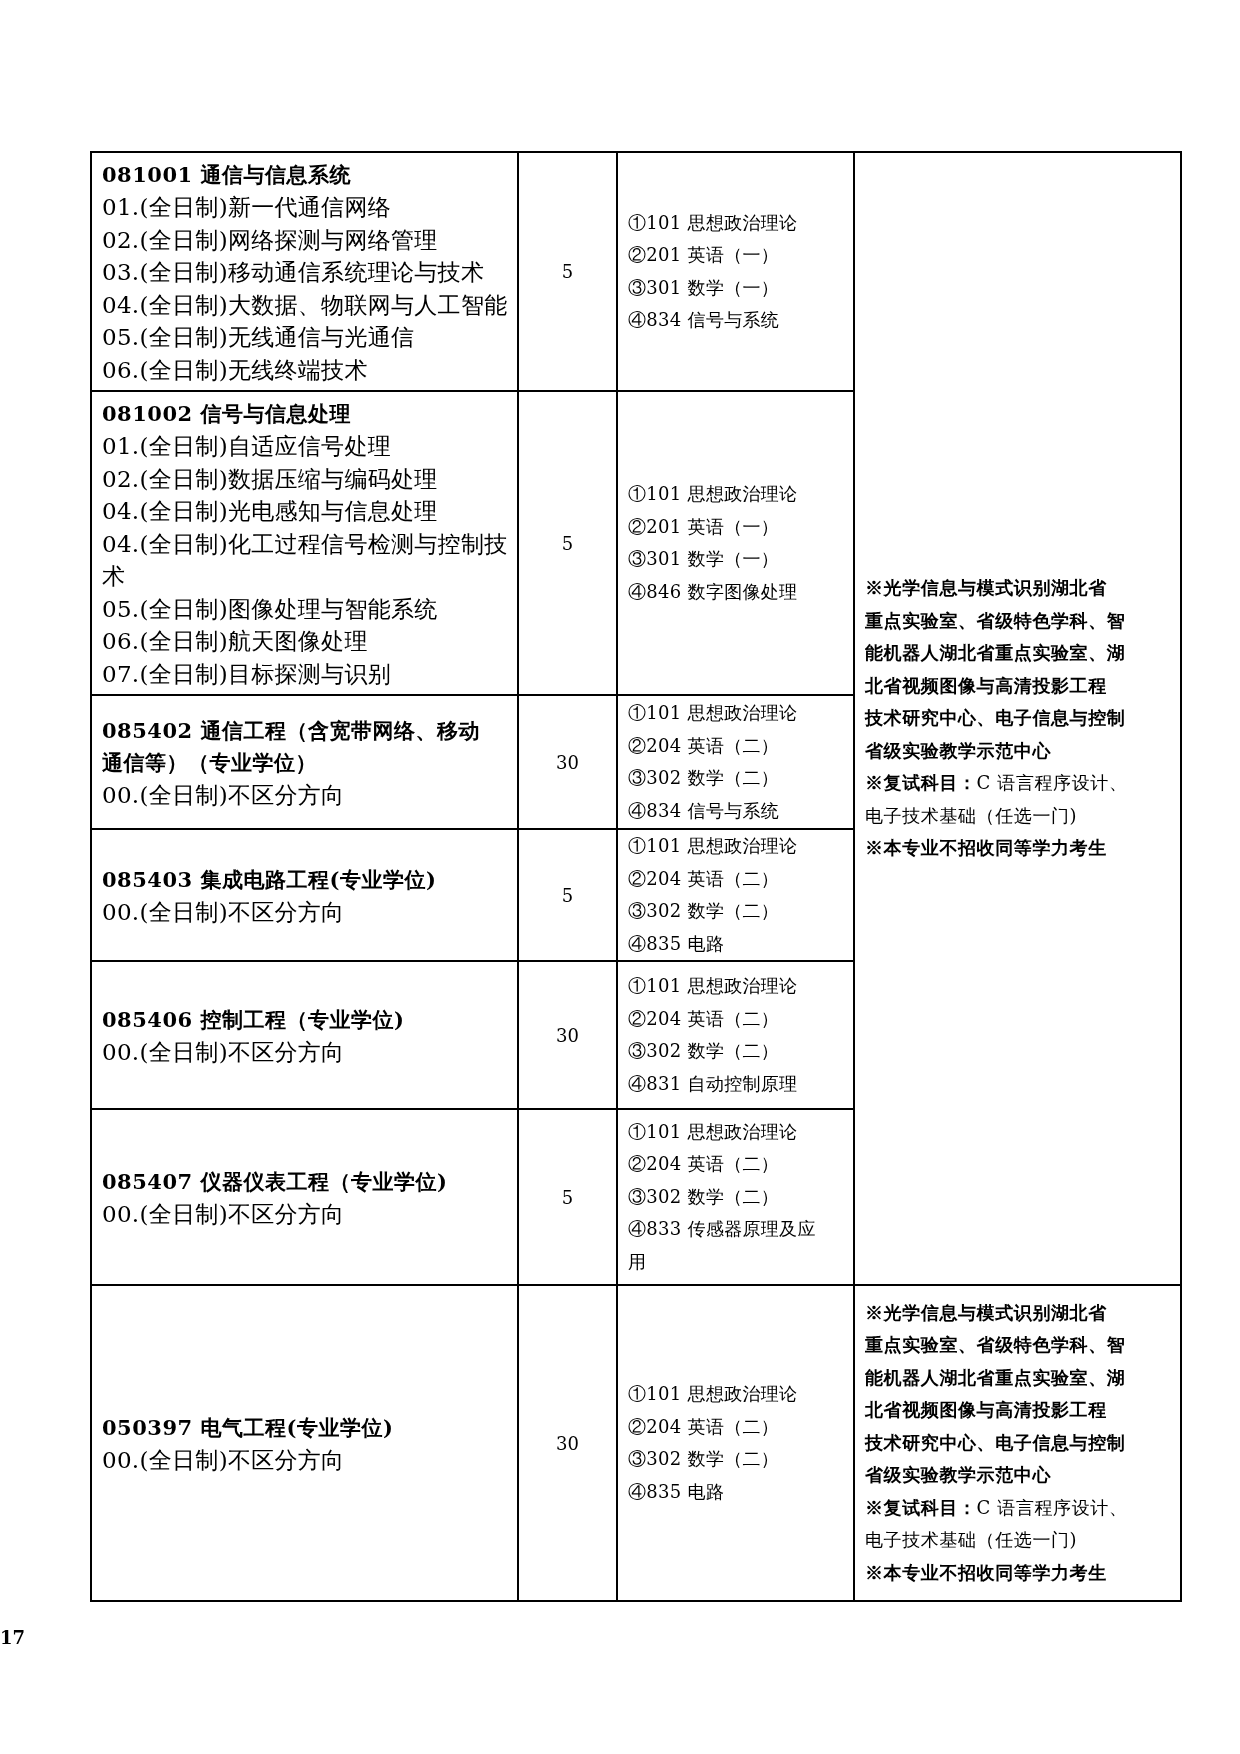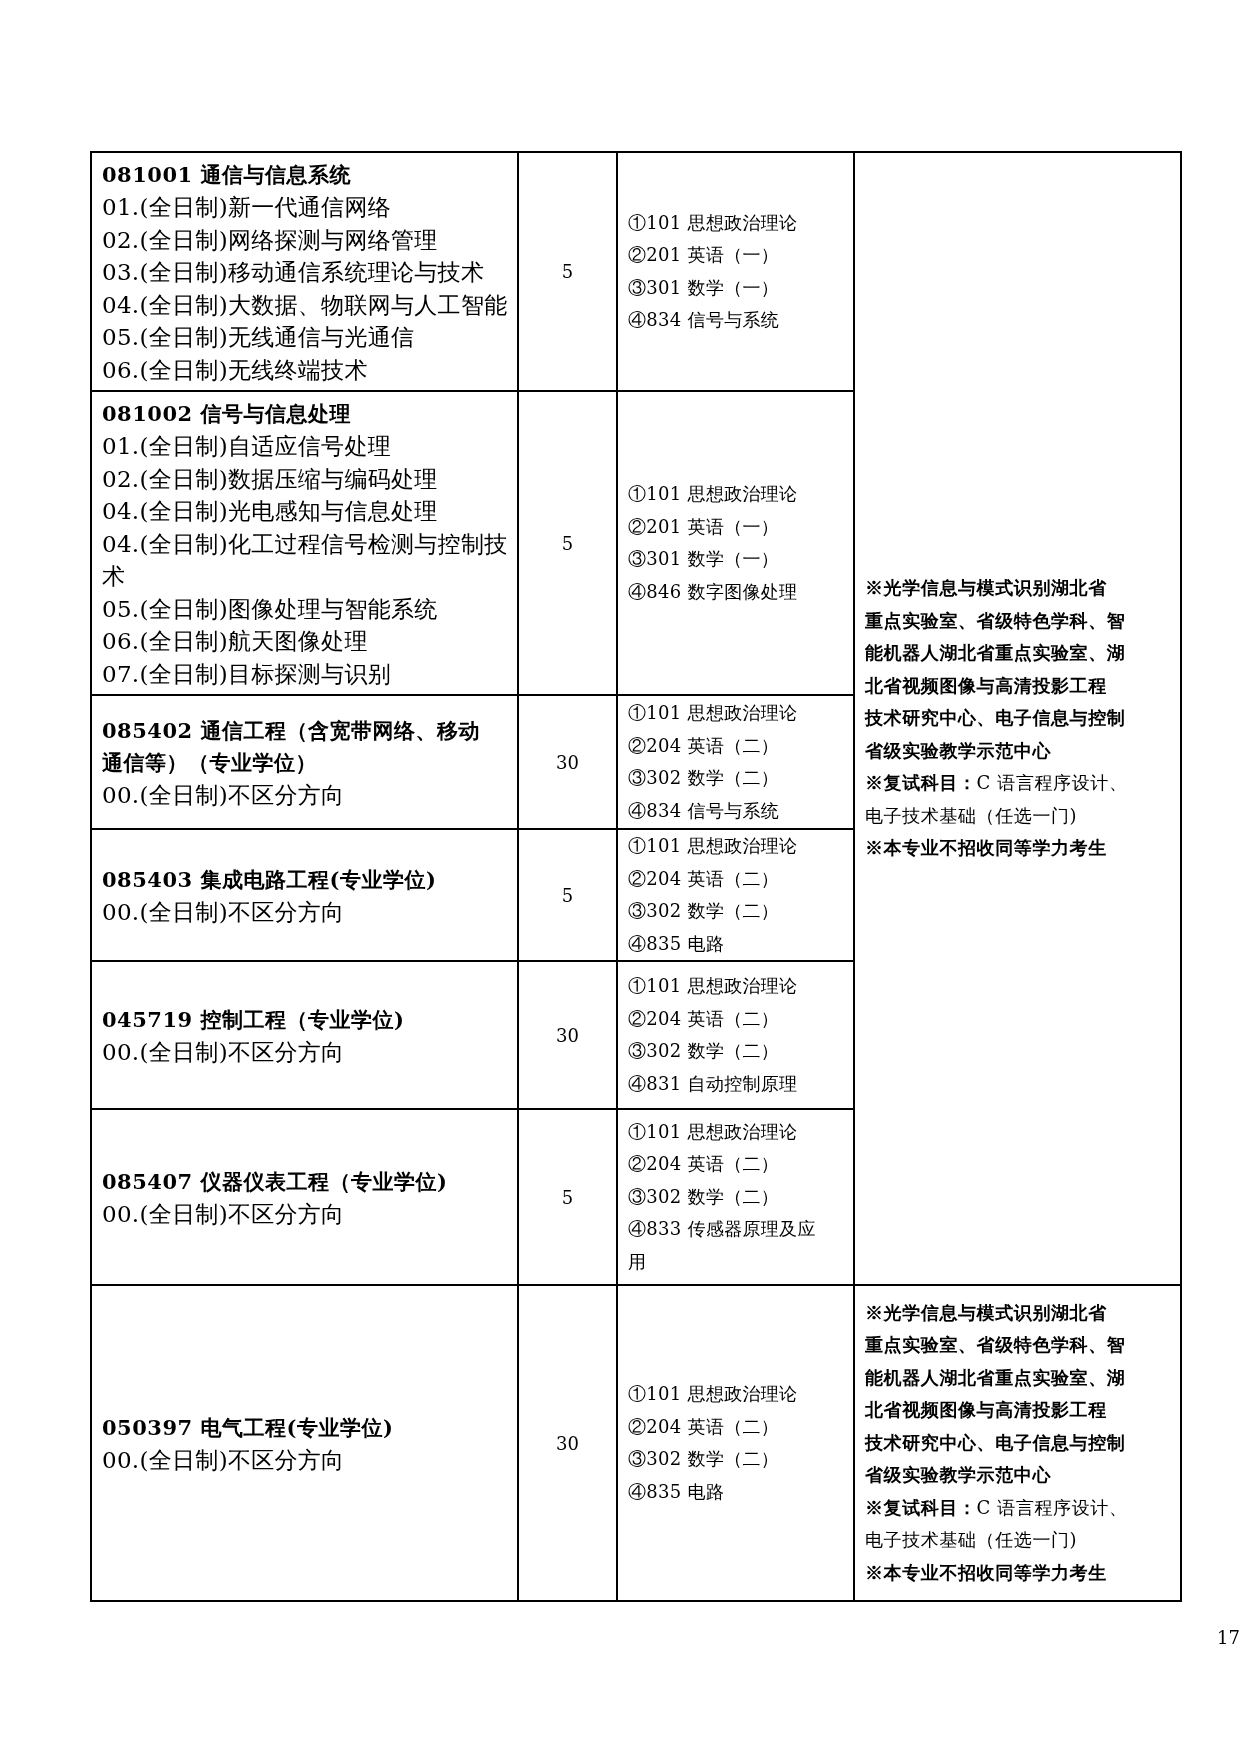--- a/index.html
+++ b/index.html
@@ -25,22 +25,22 @@
     .direction {
       font-size: 23px; line-height: 32.5px; letter-spacing: 0.3px;
     }
     .count-cell { text-align: center; font-size: 18px; }
     .exam-cell { padding: 0 6px 0 10px !important; }
     .exam-item { font-size: 18px; line-height: 32.5px; letter-spacing: 0.3px; }
     .note-cell { padding: 0 10px 0 10px !important; }
     .note-line { font-size: 18px; line-height: 32.5px; letter-spacing: 0.6px; }
     .note-bold { font-weight: bold; }
     #page-number {
-      position: absolute; top: 1627px; left: 0; width: 1240px; text-align: right;
-      font-weight: normal; font-size: 18px;
+      position: absolute; top: 1627px; left: 0; width: 1240px; text-align: left;
+      font-weight: bold; font-size: 18px;
     }
   </style>
 </head>
 <body>
 
 <table id="doc-table">
   <colgroup>
     <col class="c-major">
       <col class="c-count">
       <col class="c-exam">
@@ -122,21 +122,21 @@
       <td class="exam-cell">
         <div class="exam-item">①101 思想政治理论</div>
         <div class="exam-item">②204 英语（二）</div>
         <div class="exam-item">③302 数学（二）</div>
         <div class="exam-item">④835 电路</div>
       </td>
     </tr>
 
     <tr style="height:148px">
       <td class="major-cell">
-        <div class="major-title">045719  控制工程（专业学位)</div>
+        <div class="major-title">085406  控制工程（专业学位)</div>
         <div class="direction">00.(全日制)不区分方向</div>
       </td>
       <td class="count-cell">30</td>
       <td class="exam-cell">
         <div class="exam-item">①101 思想政治理论</div>
         <div class="exam-item">②204 英语（二）</div>
         <div class="exam-item">③302 数学（二）</div>
         <div class="exam-item">④831 自动控制原理</div>
       </td>
     </tr>

